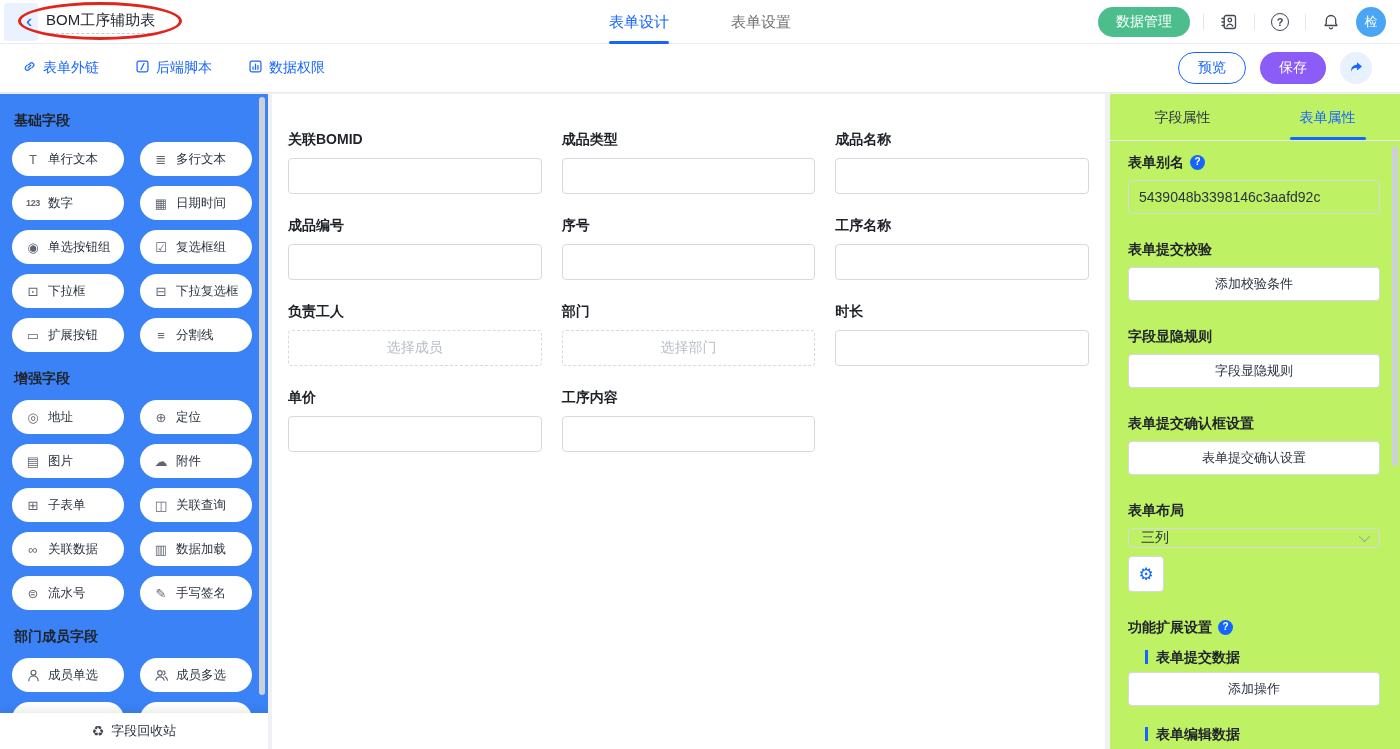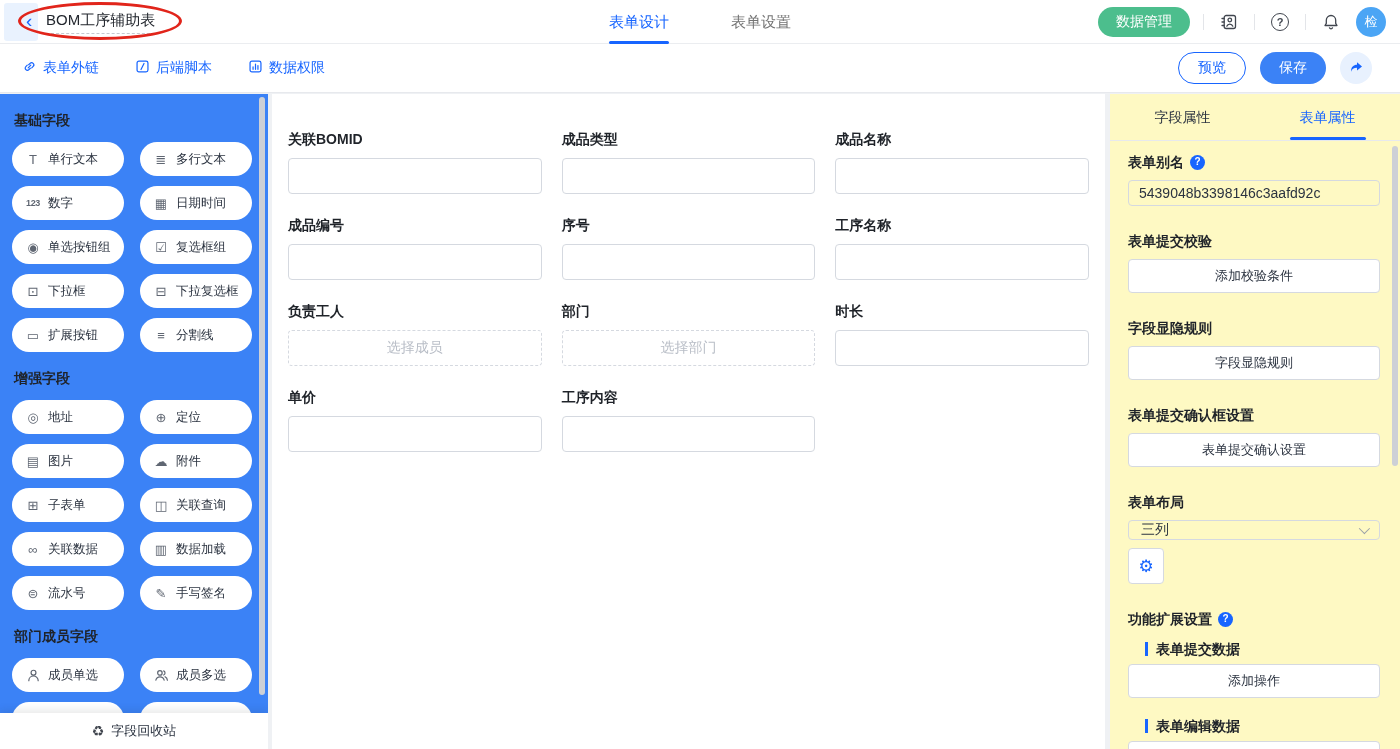--- a/index.html
+++ b/index.html
@@ -38,21 +38,21 @@
     font-size:13px; display:flex; align-items:center; justify-content:center; cursor:pointer; }
 
   
   .toolbar { position:absolute; top:44px; left:0; right:0; height:49px; background:#fff;
     border-bottom:1px solid #e7e9ed; display:flex; align-items:center; z-index:4; }
   .toolbar-links { display:flex; gap:36px; padding-left:22px; }
   .toolbar-link { display:flex; align-items:center; gap:6px; color:#1765ff; font-size:14px; cursor:pointer; }
   .toolbar-right { margin-left:auto; display:flex; align-items:center; gap:14px; padding-right:28px; }
   .btn-preview { width:68px; height:32px; border:1px solid #1765ff; color:#1765ff; background:#fff;
     border-radius:16px; font-size:14px; cursor:pointer; font-family:inherit; }
-  .btn-save { width:66px; height:32px; background:#3b82f6; color:#fff; border:none;
+  .btn-save { width:66px; height:32px; background:#8b5cf6; color:#fff; border:none;
     border-radius:16px; font-size:14px; cursor:pointer; font-family:inherit; }
   .btn-share { width:32px; height:32px; border-radius:50%; background:#e8f1fe; border:none;
     display:flex; align-items:center; justify-content:center; cursor:pointer; }
 
   
   .content { position:absolute; top:94px; left:0; right:0; bottom:0; }
 
   
   .sidebar { position:absolute; left:0; top:0; width:268px; height:100%;
     background:#3b82f6; padding:0 0 0 12px; overflow:hidden; }
@@ -74,34 +74,34 @@
   .canvas { position:absolute; left:272px; top:0; width:833px; height:100%;
     background:#fff; padding:37px 16px 0; }
   .form-grid { display:grid; grid-template-columns:repeat(3,1fr); column-gap:20px; row-gap:23px; }
   .fld { cursor:pointer; }
   .fld-label { font-size:14px; font-weight:700; color:#1f2329; margin-bottom:9px; }
   .fld-input { height:36px; border:1px solid #d5d9e0; border-radius:4px; background:#fff; }
   .fld-picker { height:36px; border:1px dashed #d5d9e0; border-radius:4px;
     display:flex; align-items:center; justify-content:center; color:#b9bec7; font-size:14px; }
 
   
-  .panel { position:absolute; left:1110px; top:0; width:290px; height:100%; background:#fef9c3; }
+  .panel { position:absolute; left:1110px; top:0; width:290px; height:100%; background:#bef264; }
   .panel-tabs { display:flex; height:47px; border-bottom:1px solid #e7e9ed; }
   .panel-tab { flex:1; text-align:center; line-height:47px; font-size:14px; color:#2b3340;
     position:relative; cursor:pointer; }
   .panel-tab.active { color:#1765ff; }
   .panel-tab.active::after { content:""; position:absolute; left:50%; transform:translateX(-50%);
     bottom:0; width:76px; height:3px; background:#1765ff; border-radius:1.5px; }
   .panel-body { padding:11px 20px 0 18px; }
   .p-label { font-size:14px; font-weight:700; color:#1f2329; line-height:20px;
     display:flex; align-items:center; gap:6px; }
   .help-dot { width:15px; height:15px; border-radius:50%; background:#1765ff; color:#fff;
     font-size:10px; font-weight:700; display:inline-flex; align-items:center; justify-content:center;
     cursor:pointer; }
-  .p-input { margin-top:8px; height:26px; border:1px solid #d5d9e0; border-radius:4px;
+  .p-input { margin-top:8px; height:34px; border:1px solid #d5d9e0; border-radius:4px;
     display:flex; align-items:center; padding:0 10px; font-size:14px; color:#2b3340; cursor:text; }
   .p-btn { margin-top:8px; width:100%; height:34px; background:#fff; border:1px solid #d5d9e0;
     border-radius:4px; font-size:13px; color:#2b3340; cursor:pointer; font-family:inherit; }
   .p-section { margin-top:25px; }
   .layout-row { margin-top:8px; display:flex; gap:8px;flex-direction:column; }
   .p-select { flex:1; height:36px; border:1px solid #d5d9e0; border-radius:4px;
     display:flex; align-items:center; justify-content:space-between; padding:0 12px;
     font-size:14px; color:#2b3340; cursor:pointer; }
   .chevron-down { width:8px; height:8px; border-right:1.5px solid #9aa0a8;
     border-bottom:1.5px solid #9aa0a8; transform:rotate(45deg) translateY(-2px); }

